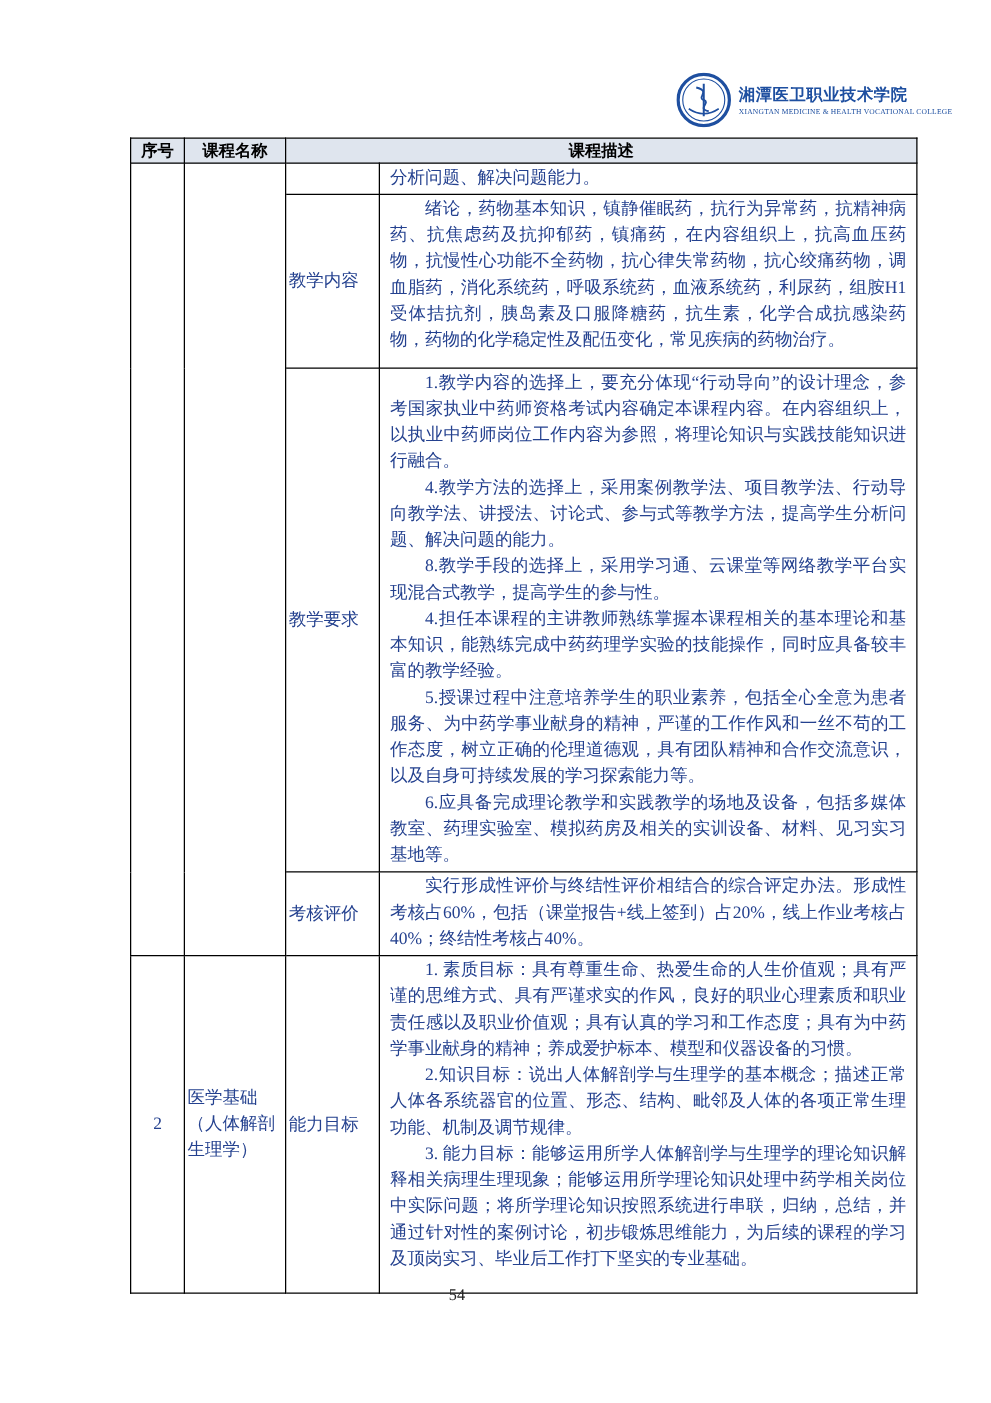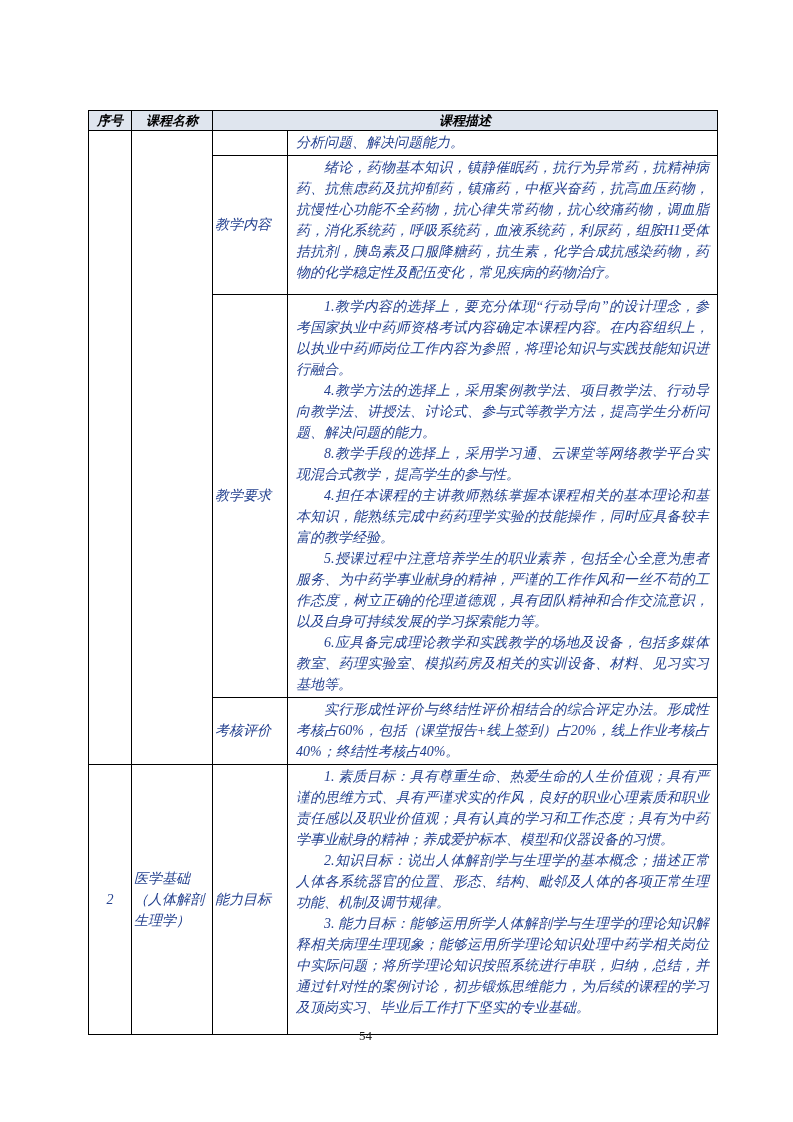--- a/index.html
+++ b/index.html
@@ -14,22 +14,22 @@
   }
 
   
   .logo { position:absolute; top:58px; left:541px; display:flex; align-items:center; gap:6px; }
   .logo-text { display:flex; flex-direction:column; justify-content:center; }
   .logo-cn { font-size:13px; font-weight:bold; color:#1e4fa0; letter-spacing:0.5px; white-space:nowrap; }
   .logo-en { font-size:6px; color:#1e4fa0; letter-spacing:0.2px; margin-top:2px; white-space:nowrap; }
 
   
   table.course {
-    position:absolute; top:110px; left:88px;
-    width:629px; border-collapse:collapse; table-layout:fixed;font-style:italic;
+    position:absolute; top:110px; left:104px;
+    width:629px; border-collapse:collapse; table-layout:fixed;
   }
   th, td { border:1px solid #000; vertical-align:middle; }
   thead th {
     background:#dfe5ee; color:#000; font-weight:bold;
     font-size:13px; height:20px; text-align:center;
     font-family:"Liberation Sans","DejaVu Sans",sans-serif;
   }
   td.seq   { text-align:center; font-size:14px; }
   td.name  { text-align:left; font-size:14px; line-height:21px; padding:2px; }
   td.label { font-size:14px; padding:2px; }
@@ -50,20 +50,33 @@
   .pageno {
     position:absolute; top:1028px; left:0; width:731px;
     text-align:center; font-size:13px; color:#222222;
   }
 </style>
 </head>
 <body>
 
 <div class="page">
 
+  <div class="logo">
+    <svg width="44" height="44" viewBox="0 0 44 44">
+      <circle cx="22" cy="22" r="20.5" fill="#ffffff" stroke="#1e4fa0" stroke-width="2.6"></circle>
+      <circle cx="22" cy="22" r="16.8" fill="none" stroke="#1e4fa0" stroke-width="0.9"></circle>
+      <line x1="22" y1="9" x2="22" y2="35" stroke="#1e4fa0" stroke-width="1.6"></line>
+      <path d="M16 12 C28 15 16 20 22 22 C28 24 16 29 26 31" fill="none" stroke="#1e4fa0" stroke-width="1.5"></path>
+      <path d="M10 29 Q22 37 34 29" fill="none" stroke="#1e4fa0" stroke-width="1.3"></path>
+    </svg>
+    <div class="logo-text">
+      <div class="logo-cn">湘潭医卫职业技术学院</div>
+      <div class="logo-en">XIANGTAN MEDICINE &amp; HEALTH VOCATIONAL COLLEGE</div>
+    </div>
+  </div>
 
   <table class="course">
     <colgroup>
       <col style="width:43px">
       <col style="width:81px">
       <col style="width:75px">
       <col style="width:430px">
     </colgroup>
     <thead>
       <tr>
@@ -79,21 +92,21 @@
         <td class="name" rowspan="4"></td>
         <td class="label"></td>
         <td class="content">
           <p class="noindent">分析问题、解决问题能力。</p>
         </td>
       </tr>
 
       <tr class="r-jxnr">
         <td class="label">教学内容</td>
         <td class="content">
-          <p>绪论，药物基本知识，镇静催眠药，抗行为异常药，抗精神病药、抗焦虑药及抗抑郁药，镇痛药，中枢兴奋药，抗高血压药物，抗慢性心功能不全药物，抗心律失常药物，抗心绞痛药物，调血脂药，消化系统药，呼吸系统药，血液系统药，利尿药，组胺H1受体拮抗剂，胰岛素及口服降糖药，抗生素，化学合成抗感染药物，药物的化学稳定性及配伍变化，常见疾病的药物治疗。</p>
+          <p>绪论，药物基本知识，镇静催眠药，抗行为异常药，抗精神病药、抗焦虑药及抗抑郁药，镇痛药，在内容组织上，抗高血压药物，抗慢性心功能不全药物，抗心律失常药物，抗心绞痛药物，调血脂药，消化系统药，呼吸系统药，血液系统药，利尿药，组胺H1受体拮抗剂，胰岛素及口服降糖药，抗生素，化学合成抗感染药物，药物的化学稳定性及配伍变化，常见疾病的药物治疗。</p>
         </td>
       </tr>
 
       <tr class="r-jxyq">
         <td class="label">教学要求</td>
         <td class="content">
           <p>1.教学内容的选择上，要充分体现“行动导向”的设计理念，参考国家执业中药师资格考试内容确定本课程内容。在内容组织上，以执业中药师岗位工作内容为参照，将理论知识与实践技能知识进行融合。</p>
           <p>4.教学方法的选择上，采用案例教学法、项目教学法、行动导向教学法、讲授法、讨论式、参与式等教学方法，提高学生分析问题、解决问题的能力。</p>
           <p>8.教学手段的选择上，采用学习通、云课堂等网络教学平台实现混合式教学，提高学生的参与性。</p>
           <p>4.担任本课程的主讲教师熟练掌握本课程相关的基本理论和基本知识，能熟练完成中药药理学实验的技能操作，同时应具备较丰富的教学经验。</p>

